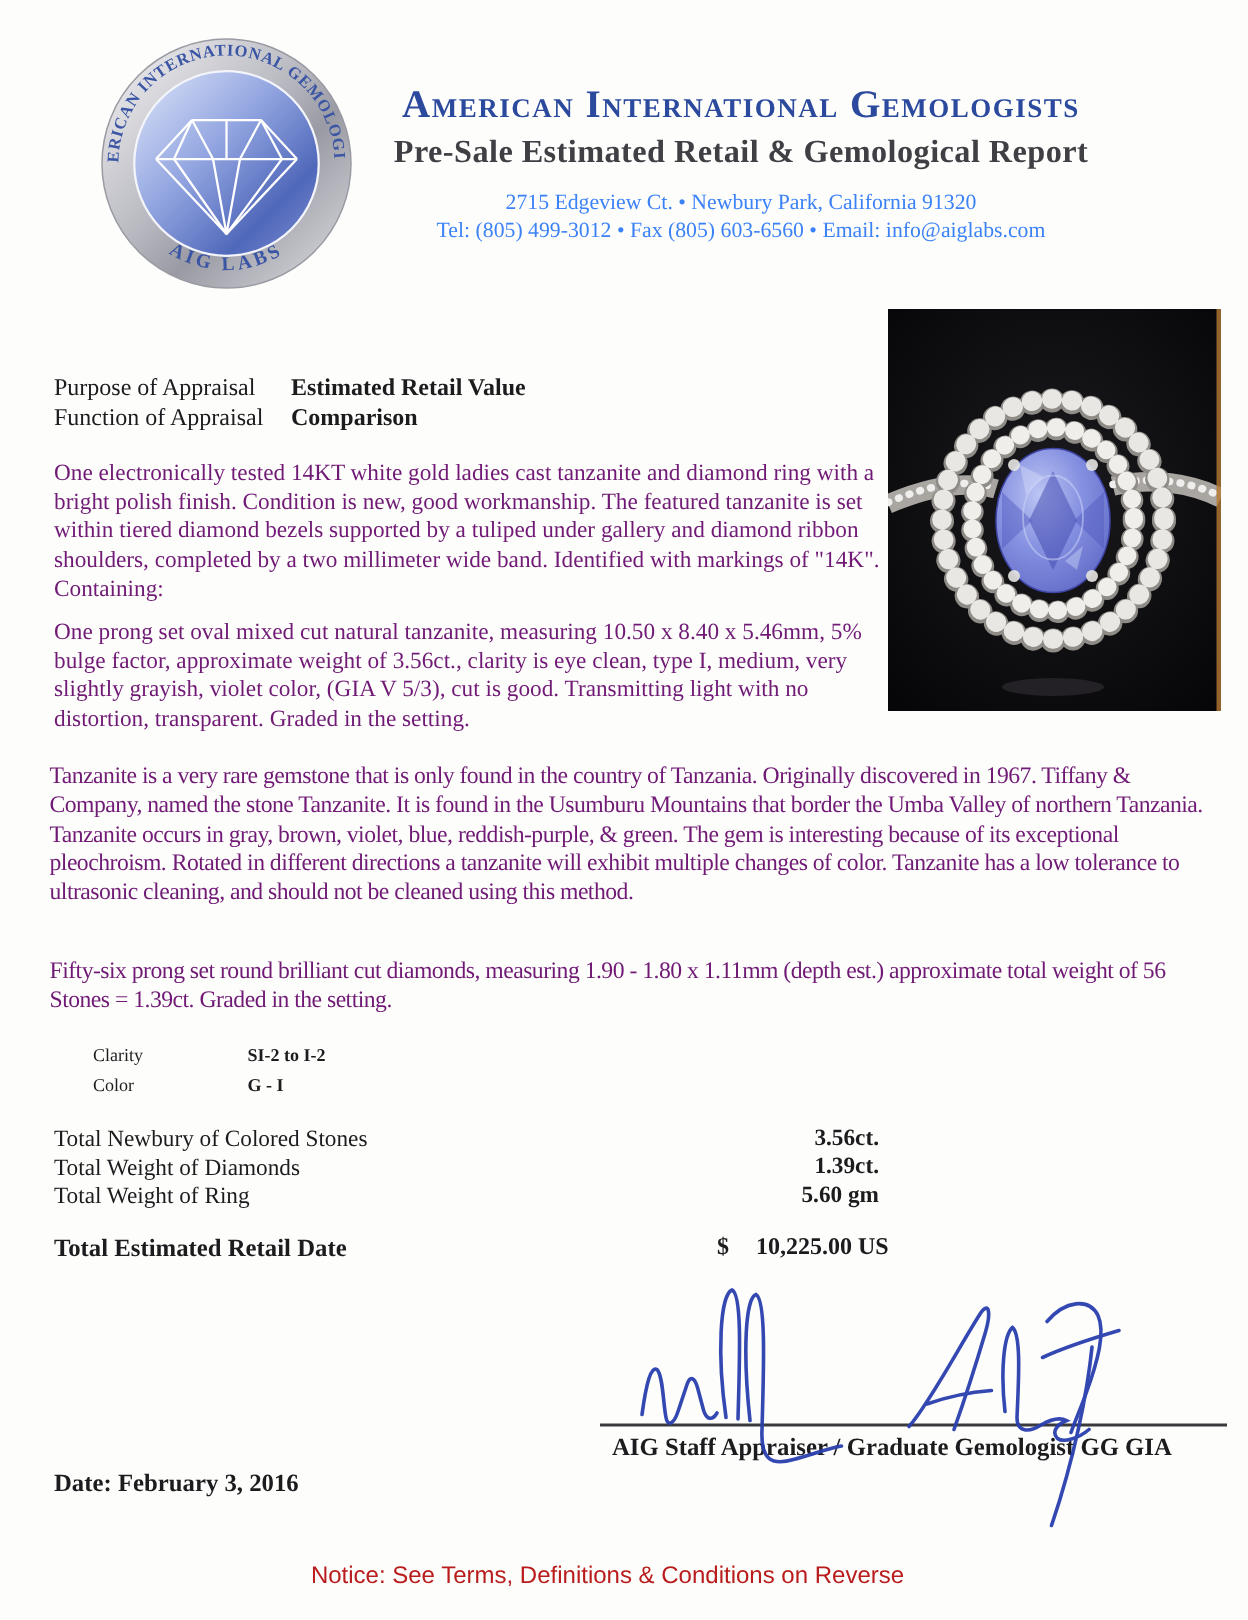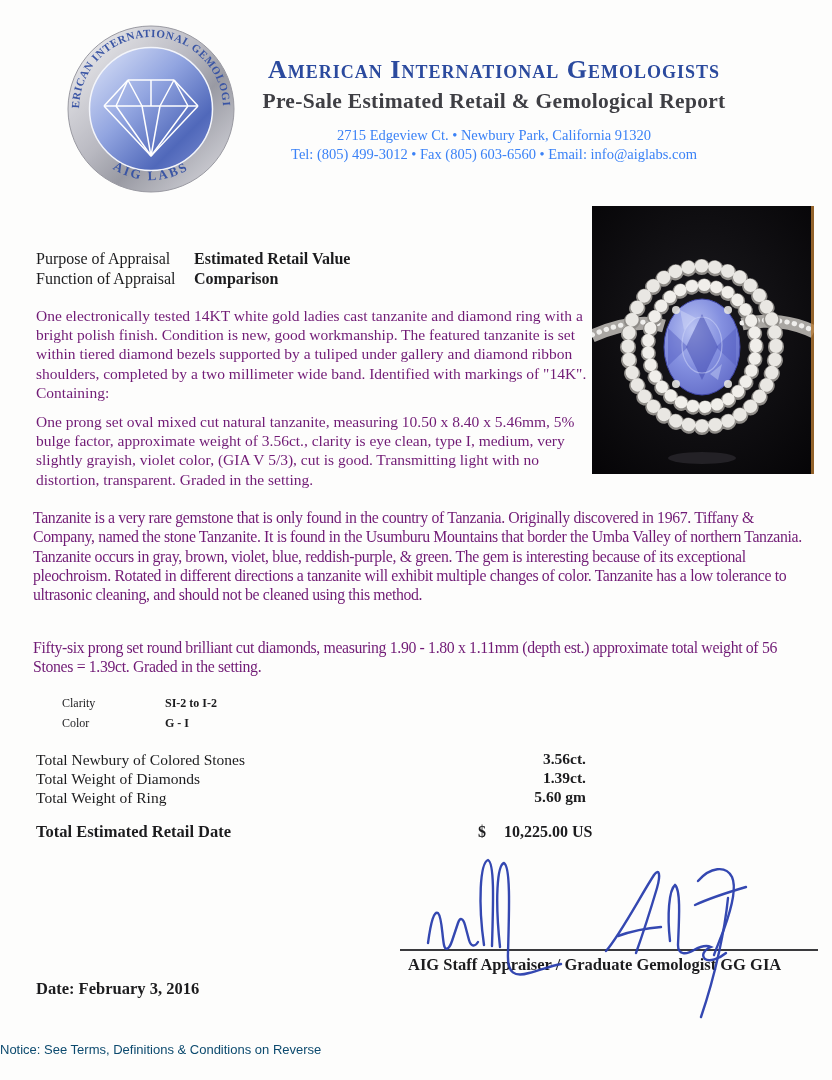--- a/index.html
+++ b/index.html
@@ -49,22 +49,22 @@
   .sig-ink { left:398px; top:843px; width:430px; height:182px; z-index:6; pointer-events:none; }
   .appraiser-title { left:408px; top:955px; font-weight:bold; font-size:16.5px; z-index:1; }
   .department { left:408px; top:979px; font-style:italic; font-size:16px; color:#222; z-index:1; }
   .date-line { left:36px; top:958px; font-weight:bold; font-size:16.5px;margin-top:21px; }
 
   
   .photo { left:592px; top:206px; width:222px; height:268px; background:#070608; }
 
   
   .notice {
-    left:0; top:1042px; width:810px; 
-    font-family:"Liberation Sans", sans-serif; font-size:13px; color:#0c4a6e;
+    left:0; top:1042px; width:810px; text-align:center;
+    font-family:"Liberation Sans", sans-serif; font-size:16px; color:#b91c1c;
   }
 </style>
 </head>
 <body>
 
 <div class="page">
 
   <svg class="abs logo" viewBox="0 0 170 170" xmlns="http://www.w3.org/2000/svg">
     <defs>
       <linearGradient id="silverGrad" x1="0" y1="0" x2="1" y2="1">

